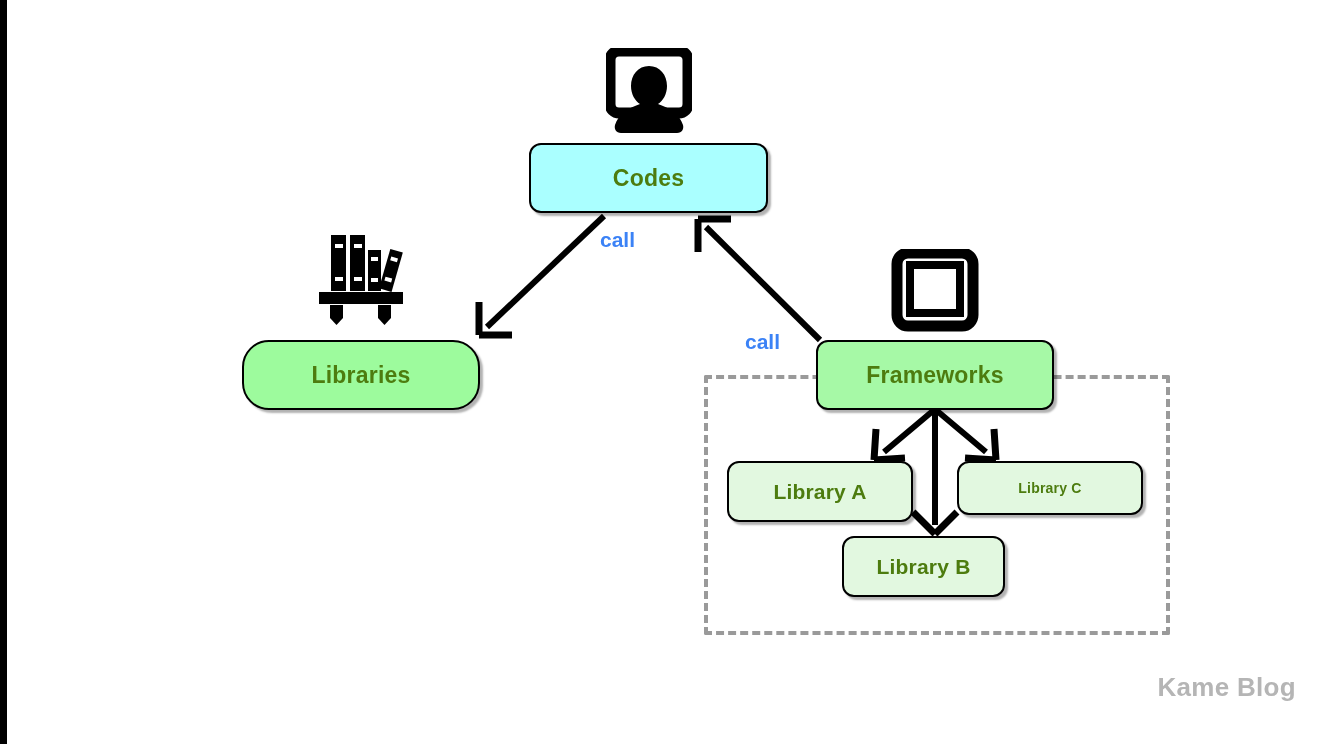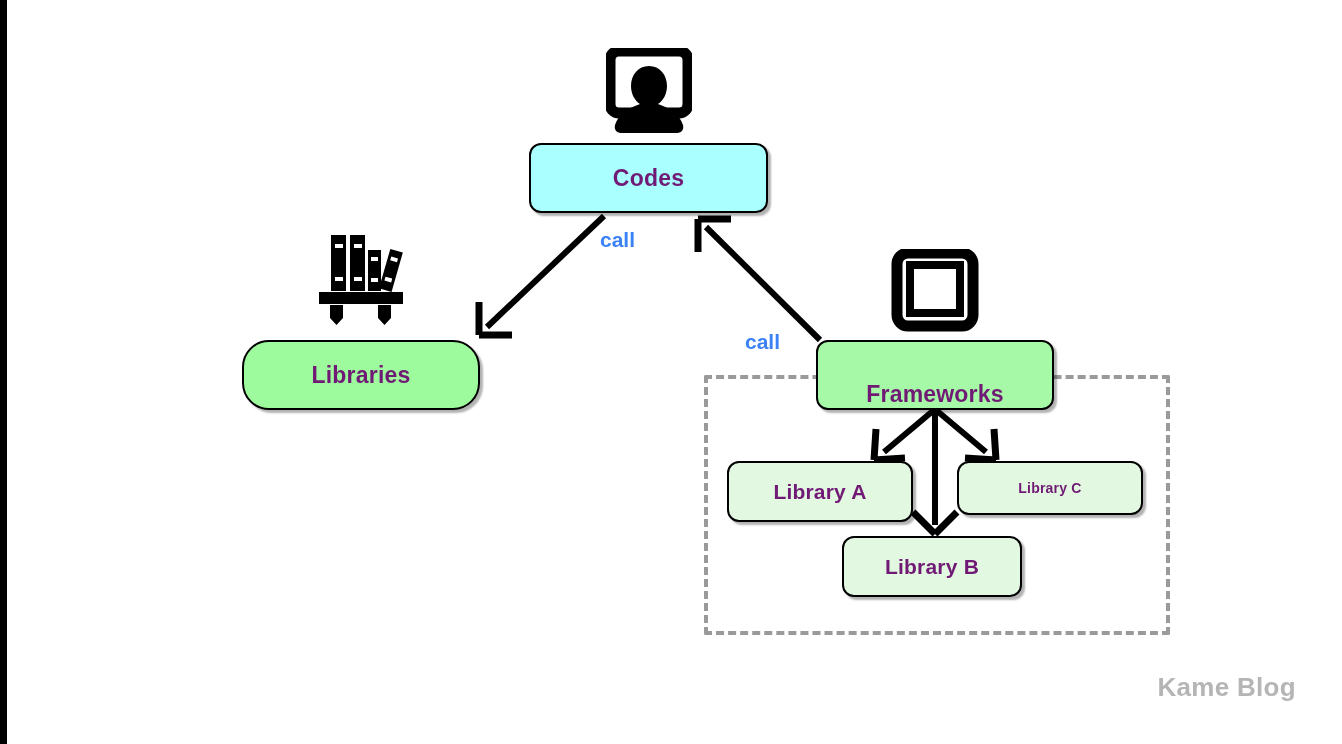--- a/index.html
+++ b/index.html
@@ -39,55 +39,54 @@
   .node {
     position: absolute;
     box-sizing: border-box;
     border: 2px solid #000000;
     border-radius: 12px;
     display: flex;
     align-items: center;
     justify-content: center;
     box-shadow: 3px 3px 2px rgba(0,0,0,0.30);
     font-weight: bold;
-    color: #701a75;
+    color: #4d7c0f;
     letter-spacing: 0.2px;
   }
   .node-codes {
     left: 529px; top: 143px; width: 239px; height: 70px;
     background: #aaffff;
     font-size: 23px;
   }
   .node-libraries {
     left: 242px; top: 340px; width: 238px; height: 70px;
     background: #9dfb9d;
     font-size: 23px;
     border-radius: 27px;
   }
   .node-frameworks {
     left: 816px; top: 340px; width: 238px; height: 70px;
     background: #a6f9a6;
     font-size: 23px;
     z-index: 4;
-    align-items: flex-end;
   }
   .node-liba {
     left: 727px; top: 461px; width: 186px; height: 61px;
     background: #e2f8e0;
     font-size: 21px;
     z-index: 4;
   }
   .node-libc {
     left: 957px; top: 461px; width: 186px; height: 54px;
     background: #e2f8e0;
     font-size: 14px;
     z-index: 4;
   }
   .node-libb {
-    left: 842px; top: 536px; width: 180px; height: 61px;
+    left: 842px; top: 536px; width: 163px; height: 61px;
     background: #e2f8e0;
     font-size: 21px;
     z-index: 4;
   }
   
   .edge-label {
     position: absolute;
     font-size: 21px;
     font-weight: bold;
     color: #3b82f6;

